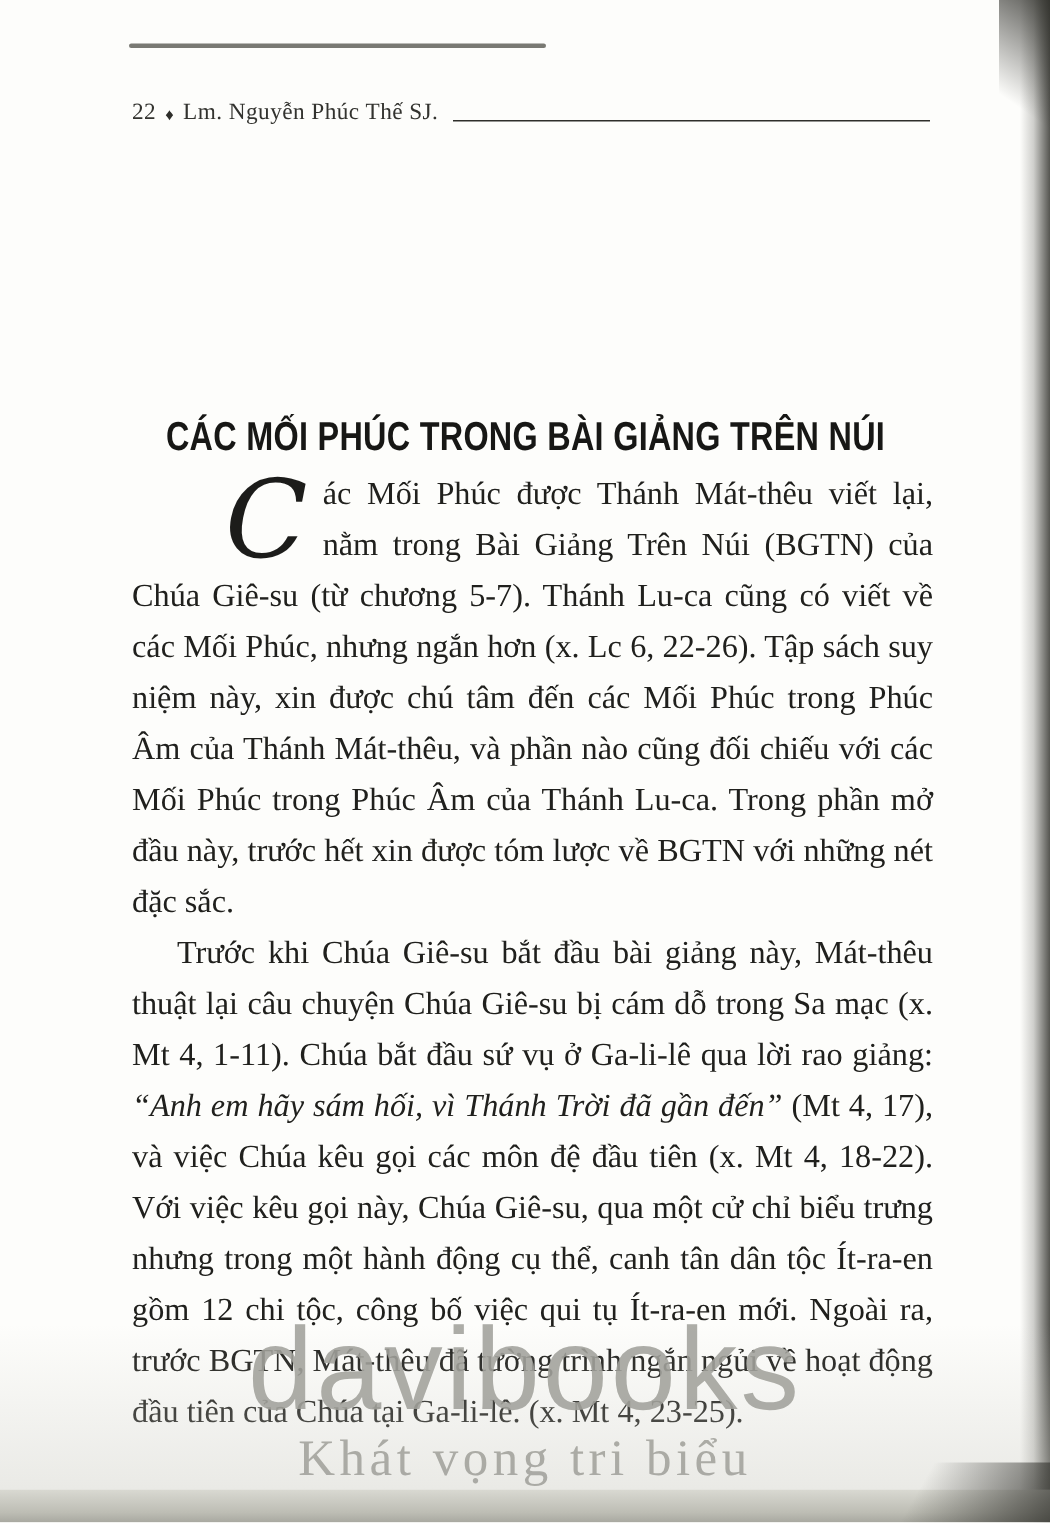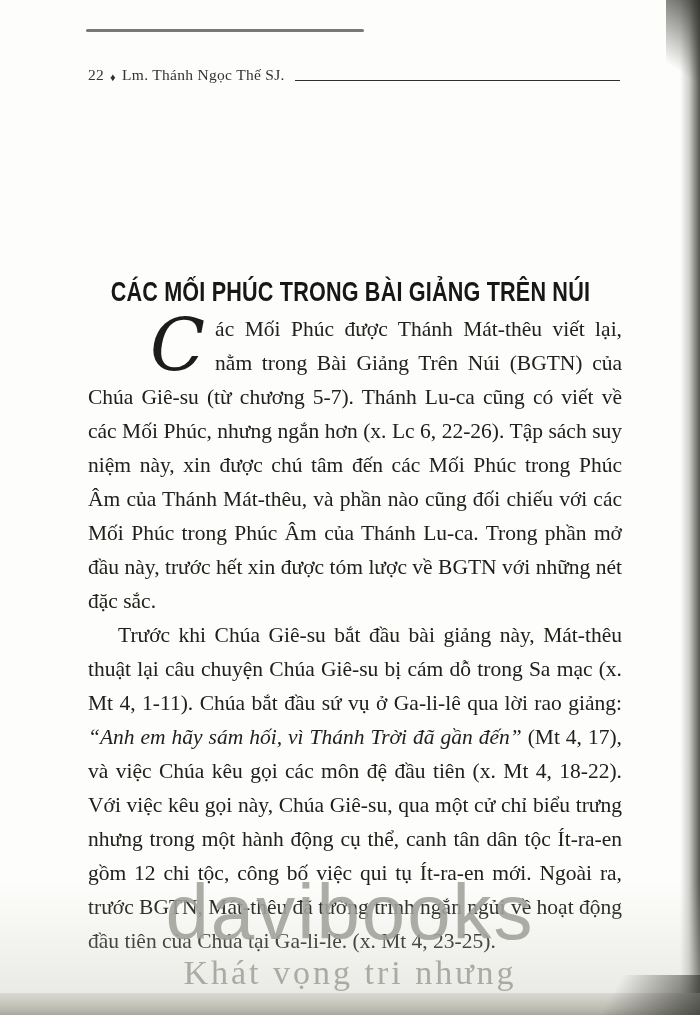--- a/index.html
+++ b/index.html
@@ -130,21 +130,21 @@
 
 <div class="page">
 
   <div class="scan-top-sliver"></div>
   <div class="scan-right-edge"></div>
   <div class="scan-right-corner"></div>
 
   <div class="header">
     <span class="pagenum">22</span>
     <span class="diamond">♦</span>
-    <span class="author">Lm. Thánh Ngọc Thế SJ.</span>
+    <span class="author">Lm. Nguyễn Phúc Thế SJ.</span>
     <span class="rule"></span>
   </div>
 
   <div class="title-wrap">
     <span class="title">CÁC MỐI PHÚC TRONG BÀI GIẢNG TRÊN NÚI</span>
   </div>
 
   <div class="body-text">
     <p class="para p1">
       <span class="dropcap">C</span>
@@ -152,20 +152,20 @@
     </p>
     <p class="para p2">
       <span>Trước khi Chúa Giê-su bắt đầu bài giảng này, Mát-thêu thuật lại câu chuyện Chúa Giê-su bị cám dỗ trong Sa mạc (x. Mt 4, 1-11). Chúa bắt đầu sứ vụ ở Ga-li-lê qua lời rao giảng: </span>
       <span class="quote-italic">“Anh em hãy sám hối, vì Thánh Trời đã gần đến”</span>
       <span>(Mt 4, 17), và việc Chúa kêu gọi các môn đệ đầu tiên (x. Mt 4, 18-22). Với việc kêu gọi này, Chúa Giê-su, qua một cử chỉ biểu trưng nhưng trong một hành động cụ thể, canh tân dân tộc Ít-ra-en gồm 12 chi tộc, công bố việc qui tụ Ít-ra-en mới. Ngoài ra, trước BGTN, Mát-thêu đã tường trình ngắn ngủi về hoạt động đầu tiên của Chúa tại Ga-li-lê. (x. Mt 4, 23-25).</span>
     </p>
   </div>
 
   <div class="watermark">
     <div class="brand">davibooks</div>
-    <div class="tagline">Khát vọng tri nhưng</div>
+    <div class="tagline">Khát vọng tri biểu</div>
   </div>
 
   <div class="scan-bottom-vignette"></div>
   <div class="scan-bottom-band"></div>
   <div class="scan-bottom-right"></div>
 
 </div>
 
 </body></html>

